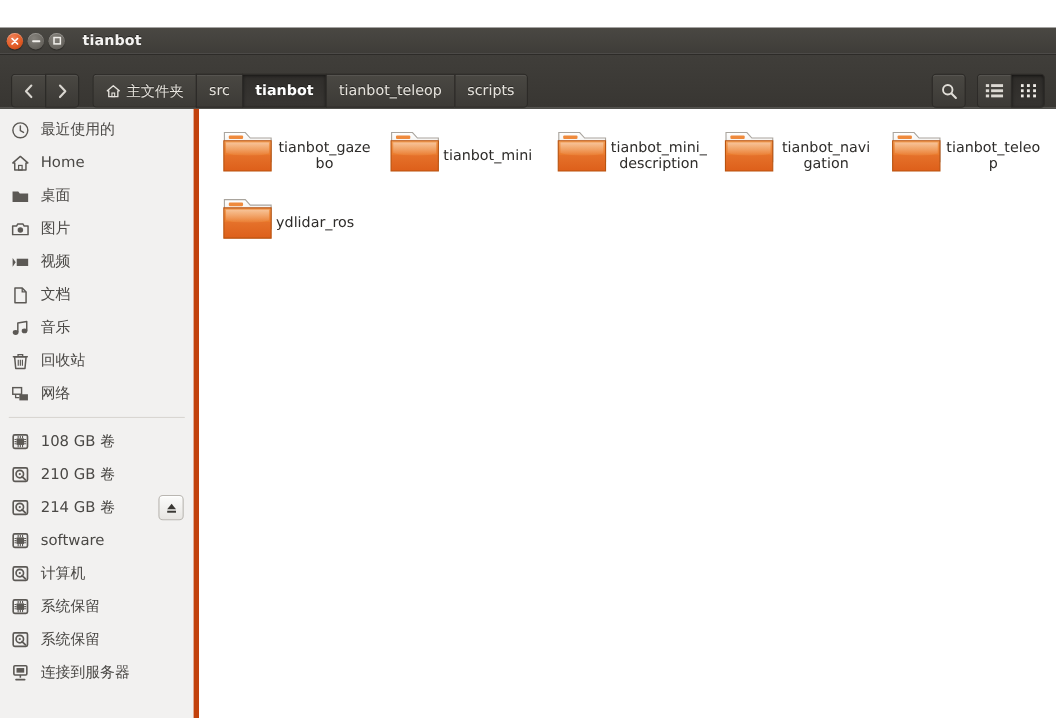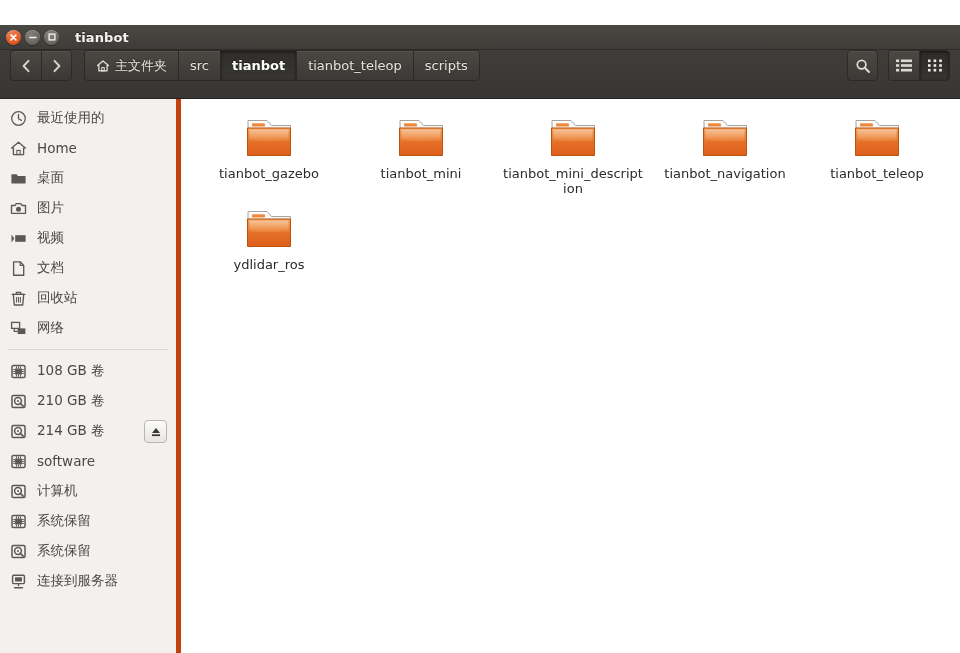--- a/index.html
+++ b/index.html
@@ -29,21 +29,21 @@
   .win-title {
     color:#f4f3f1; font-size:13px; font-weight:bold; margin-left:12px;
     letter-spacing:.1px; text-shadow:0 -1px 0 rgba(0,0,0,.45);
   }
 
   
   .toolbar {
     height:49px; flex:0 0 49px;
     background:linear-gradient(to bottom,#403e3a 0%,#383632 100%);
     border-bottom:1px solid #272622;
-    display:flex; align-items:flex-start; padding:0 10px;
+    display:flex; align-items:flex-end; padding:0 10px;
     position:relative;
   }
   .navgroup { display:flex; margin-right:12px; }
   .navbtn {
     width:31px; height:31px;
     background:linear-gradient(to bottom,#4a4843,#3b3935);
     border:1px solid #2c2a27;
     display:flex; align-items:center; justify-content:center;
     color:#d8d5cf;
     box-shadow:inset 0 1px 0 rgba(255,255,255,.07);
@@ -116,21 +116,21 @@
   }
 
   .content { flex:1 1 auto; background:#ffffff; position:relative; overflow:hidden; }
   .grid {
     display:flex; flex-wrap:wrap;
     padding:14px 0 0 12px;
     align-content:flex-start;
   }
   .fitem {
     width:152px; padding:4px 6px 6px 6px;
-    display:flex; flex-direction:column; align-items:center;
+    display:flex; flex-direction:row; align-items:center;
     margin-bottom:2px;
   }
   .folder { width:52px; height:43px; position:relative; margin-bottom:6px; }
   .fname {
     font-size:13px; color:#2e2c2a; text-align:center;
     line-height:15px; word-break:break-word; max-width:140px;
   }
 
   .watermark {
     position:absolute; right:8px; bottom:6px;
@@ -300,20 +300,31 @@
               <path d="M3.6 1.8 H10.2 L13.7 5.4 V15.2 H3.6 Z" fill="none" stroke="#5c5955" stroke-width="1.35" stroke-linejoin="round"></path>
                 <path d="M10.2 1.8 V5.4 H13.7" fill="none" stroke="#5c5955" stroke-width="1.2"></path>
             </svg>
           </span>
         <span class="lbl">文档</span>
 
       </div>
         <div class="side-item">
         <span class="ico">
             <svg width="17" height="17" viewBox="0 0 17 17">
+              <path d="M6.2 12.1 V3.6 L14.3 2.2 V10.6" fill="none" stroke="#5c5955" stroke-width="1.35" stroke-linejoin="round"></path>
+                <ellipse cx="4.2" cy="12.3" rx="2.6" ry="2.2" fill="#5c5955"></ellipse>
+                <ellipse cx="12.3" cy="10.8" rx="2.6" ry="2.2" fill="#5c5955"></ellipse>
+            </svg>
+          </span>
+        <span class="lbl">音乐</span>
+
+      </div>
+        <div class="side-item">
+        <span class="ico">
+            <svg width="17" height="17" viewBox="0 0 17 17">
               <path d="M3.3 4.4 H13.7 L12.7 15 H4.3 Z" fill="none" stroke="#5c5955" stroke-width="1.35" stroke-linejoin="round"></path>
                 <path d="M2.2 4.4 H14.8" stroke="#5c5955" stroke-width="1.4" stroke-linecap="round"></path>
                 <path d="M6.4 4.4 V2.4 H10.6 V4.4" fill="none" stroke="#5c5955" stroke-width="1.2"></path>
                 <path d="M6.6 7 V12.6 M8.5 7 V12.6 M10.4 7 V12.6" stroke="#5c5955" stroke-width="1.05"></path>
             </svg>
           </span>
         <span class="lbl">回收站</span>
 
       </div>
         <div class="side-item">

